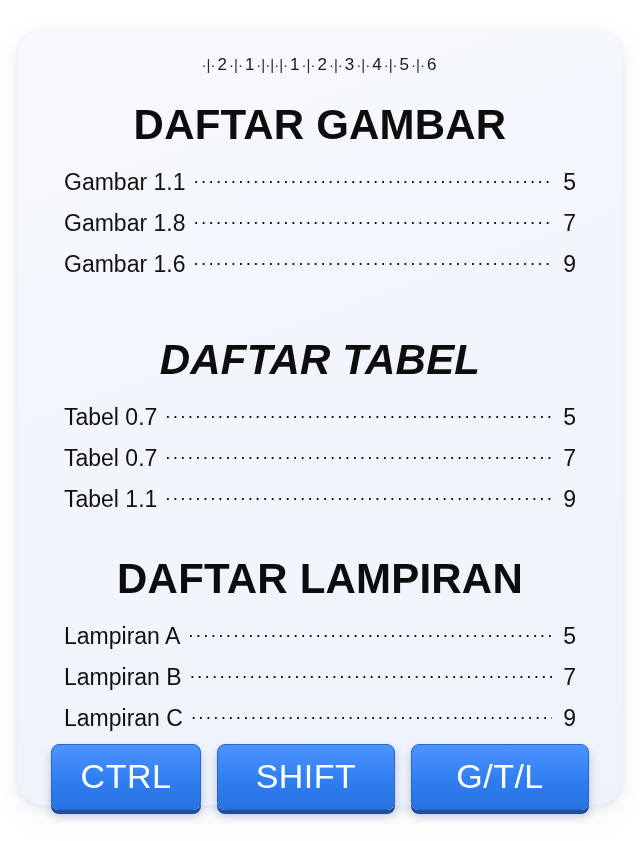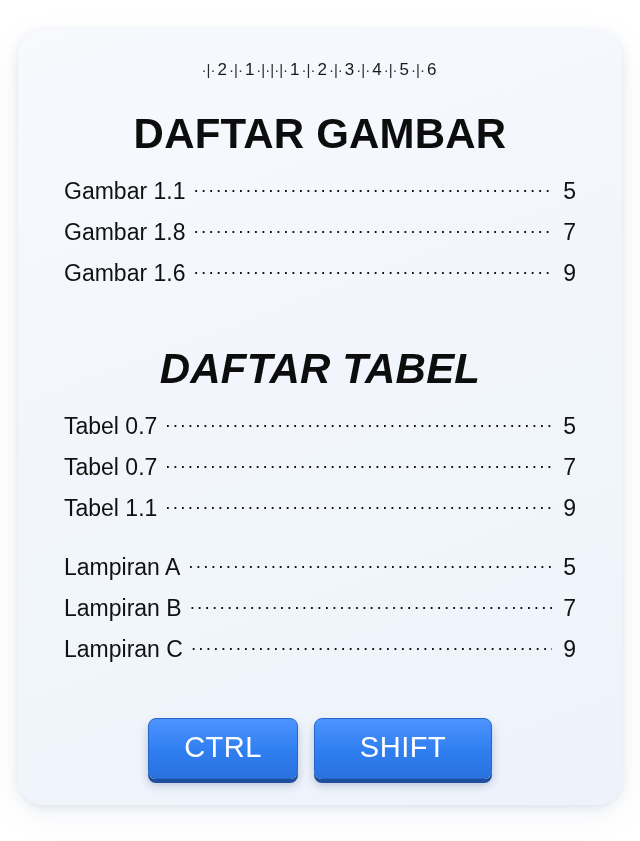--- a/index.html
+++ b/index.html
@@ -123,21 +123,21 @@
     gap: 16px;
     padding-bottom: 6px;
   }
   .key {
     background: linear-gradient(180deg, #4d94ff 0%, #2f7ef0 55%, #2a72e0 100%);
     color: #ffffff;
     border: 1px solid #2567c9;
     border-radius: 8px;
     box-shadow: 0 4px 0 #1d4f9e, 0 6px 10px rgba(30,60,120,0.28);
     font-family: "Liberation Sans", sans-serif;
-    font-size: 29px;
+    font-size: 34px;
     font-weight: normal;
     letter-spacing: 0.5px;
     padding: 14px 18px 16px 18px;
     min-width: 112px;
     text-align: center;
     line-height: 1;
     cursor: pointer;
   }
   .key.k-shift { min-width: 140px; }
   .key.k-combo { min-width: 140px; }
@@ -223,20 +223,21 @@
         </div>
         <div class="entry">
           <span class="label">Tabel 1.1</span>
           <span class="leader"></span>
           <span class="page">9</span>
         </div>
       </div>
     </div>
 
     <div class="section sec-lampiran">
+      <h2 class="section-title">DAFTAR LAMPIRAN</h2>
       <div class="entries">
         <div class="entry">
           <span class="label">Lampiran A</span>
           <span class="leader"></span>
           <span class="page">5</span>
         </div>
         <div class="entry">
           <span class="label">Lampiran B</span>
           <span class="leader"></span>
           <span class="page">7</span>
@@ -245,16 +246,17 @@
           <span class="label">Lampiran C</span>
           <span class="leader"></span>
           <span class="page">9</span>
         </div>
       </div>
     </div>
 
     <div class="key-row">
       <div class="key k-ctrl">CTRL</div>
       <div class="key k-shift">SHIFT</div>
+      <div class="key k-combo">G/T/L</div>
     </div>
 
   </div>
 </div>
 
 </body></html>

